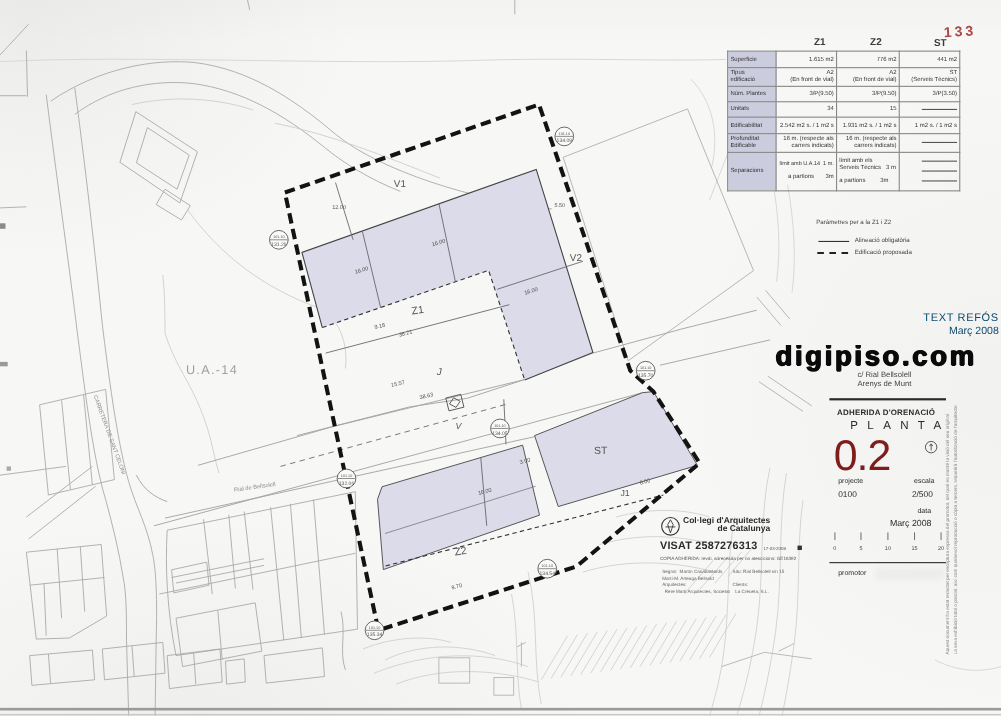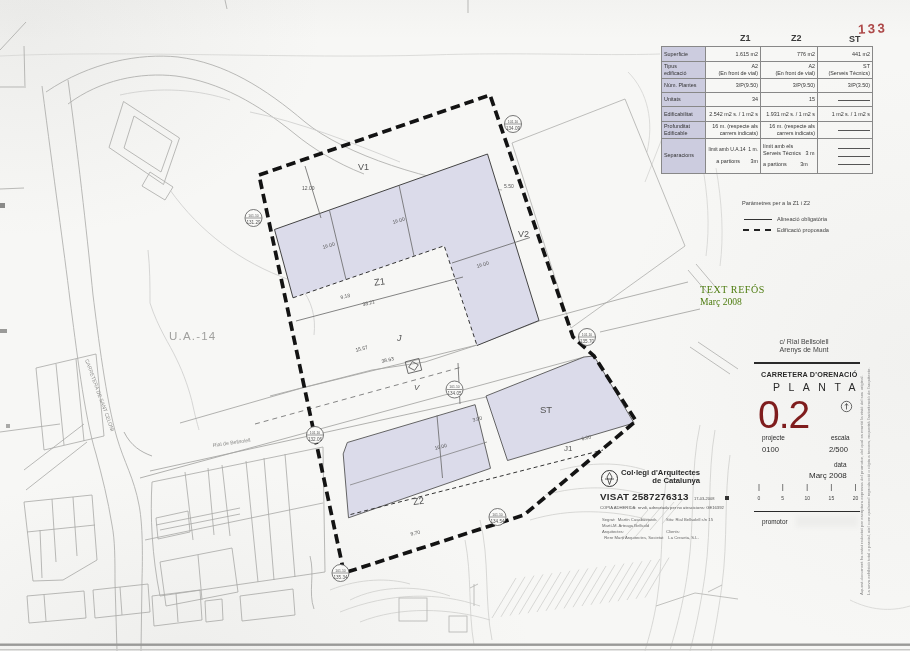--- a/index.html
+++ b/index.html
@@ -333,34 +333,36 @@
 </style>
 
 <div class="abs" style="left:742px;top:200px;font-size:5.6px;color:#444;width:120px;">
   <div>Paràmetres per a la Z1 i Z2</div>
   <div style="position:absolute;left:2px;top:19px;width:28px;border-top:1px solid #333;"></div>
   <div style="position:absolute;left:35px;top:16px;">Alineació obligatòria</div>
   <div style="position:absolute;left:1px;top:29px;width:28px;border-top:2px dashed #222;"></div>
   <div style="position:absolute;left:35px;top:27px;">Edificació proposada</div>
 </div>
 
-<div class="abs" style="left:700px;top:284px;width:208px;text-align:left;color:#4d7c0f;font-family:Liberation Serif, serif;">
+<div class="abs" style="left:700px;top:284px;width:208px;text-align:right;color:#0c4a6e;">
   <div style="font-size:10px;letter-spacing:0.6px;">TEXT REFÓS</div>
   <div style="font-size:9.6px;margin-top:1px;">Març 2008</div>
 </div>
 
+<div class="abs" style="left:705px;top:310px;font-size:25px;font-weight:bold;color:#0a0a0a;
+     letter-spacing:2.4px;text-shadow:0.7px 0 #0a0a0a,-0.7px 0 #0a0a0a,0 0.5px #0a0a0a;white-space:nowrap;">digipiso.com</div>
 
 <div class="abs" style="left:700px;top:338px;width:208px;text-align:center;color:#333;">
   <div style="font-size:7px;color:#444;">c/ Rial Bellsolell</div>
   <div style="font-size:7px;margin-top:1px;color:#444;">Arenys de Munt</div>
 </div>
 
 <div class="abs" style="left:754px;top:362px;width:106px;color:#2a2a2a;">
   <div style="width:106px;border-top:2.4px solid #2a2a2a;"></div>
-  <div style="margin-top:6px;margin-left:7px;font-size:7.2px;font-weight:bold;letter-spacing:0.2px;white-space:nowrap;">CARRETERA D'ORENACIÓ</div>
+  <div style="margin-top:6px;margin-left:7px;font-size:7.2px;font-weight:bold;letter-spacing:0.2px;white-space:nowrap;">ADHERIDA D'ORENACIÓ</div>
   <div style="margin-top:2px;font-size:10.5px;letter-spacing:8.5px;margin-left:19px;white-space:nowrap;">PLANTA</div>
   <div class="abs" style="left:4px;top:31px;font-size:39px;color:#7f1d1d;letter-spacing:-1px;">0.2</div>
   <svg class="abs" style="left:86px;top:38px;" width="13" height="13" viewBox="0 0 13 13">
     <circle cx="6.5" cy="6.5" r="5.2" fill="none" stroke="#444" stroke-width="0.8"></circle>
     <path d="M6.5,9.5 L6.5,4 M5,5.5 L6.5,3.5 L8,5.5" fill="none" stroke="#444" stroke-width="0.8"></path>
   </svg>
   <div class="abs" style="left:8px;top:72px;font-size:6.4px;">projecte</div>
   <div class="abs" style="left:77px;top:72px;font-size:6.4px;">escala</div>
   <div class="abs" style="left:8px;top:83px;font-size:7.6px;">0100</div>
   <div class="abs" style="left:75px;top:83px;font-size:7.6px;">2/500</div>

